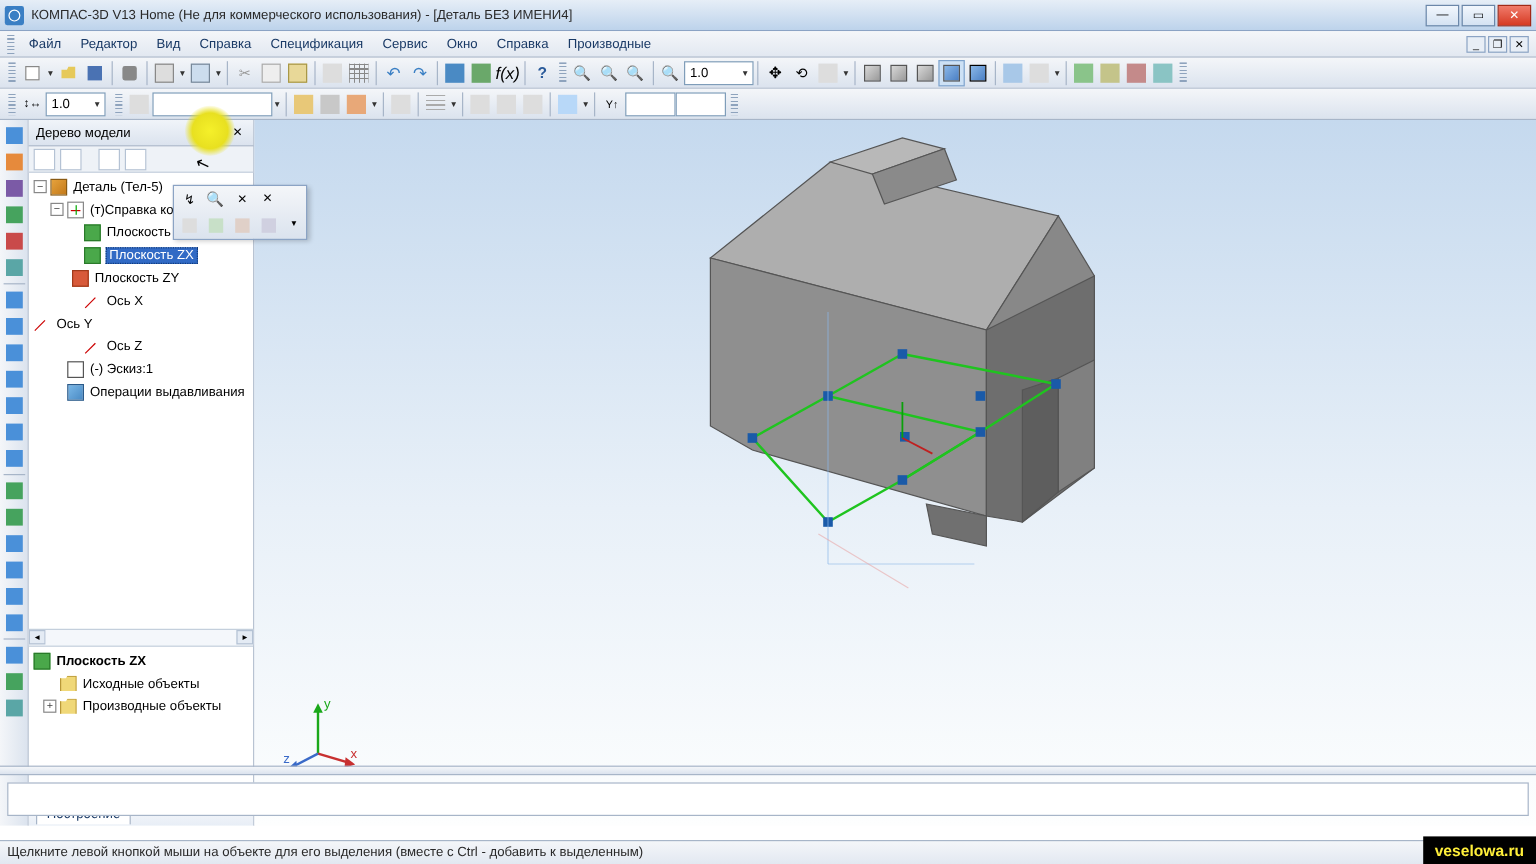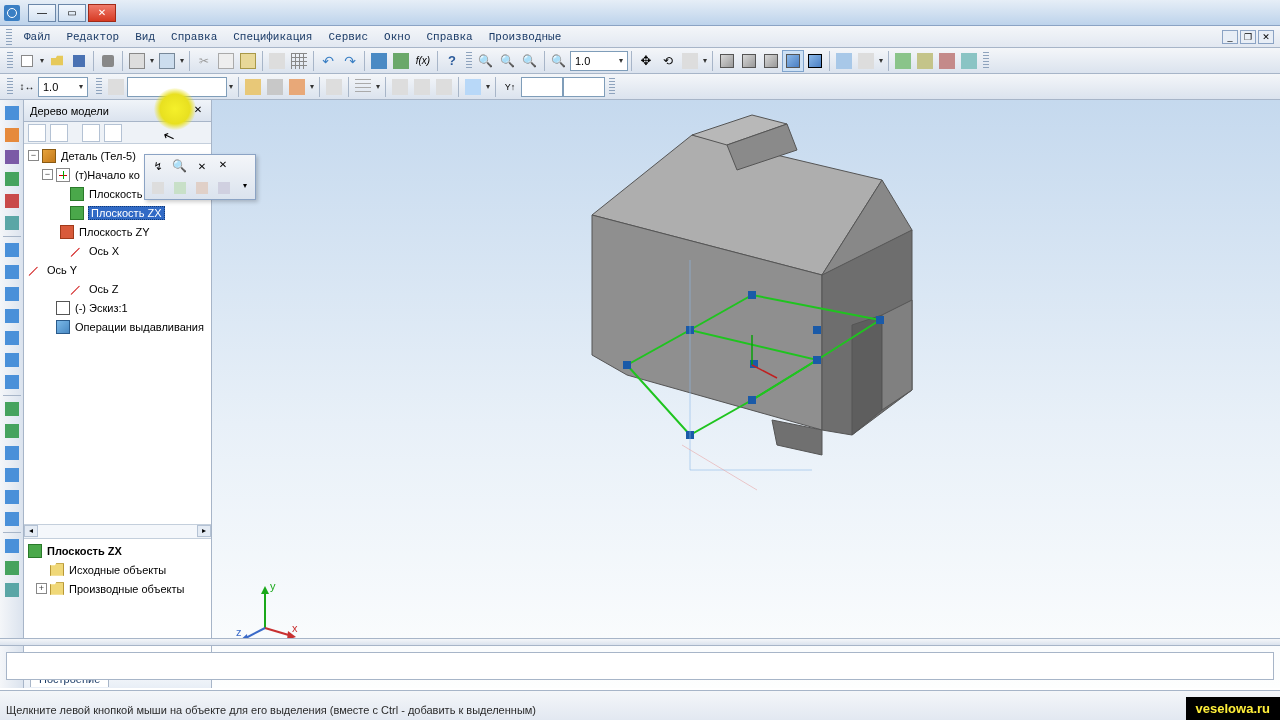--- a/index.html
+++ b/index.html
@@ -9,21 +9,21 @@
 .titlebar { height:26px; background:linear-gradient(#e6eef7,#bdd3eb); display:flex; align-items:center; padding:0 4px; border-bottom:1px solid #8ba3c4; }
 .titlebar .app-icon { width:16px; height:16px; background:#3a7fc4; border-radius:2px; margin-right:6px; position:relative; }
 .titlebar .app-icon:before { content:""; position:absolute; inset:3px; border:1px solid #fff; border-radius:50%; }
 .titlebar .title { flex:1; color:#2a2a2a; }
 .titlebar .winbtn { width:28px; height:18px; margin-left:2px; border:1px solid #6b87a9; background:linear-gradient(#f2f7fd,#d4e2f2); display:flex; align-items:center; justify-content:center; font-size:10px; font-family:Arial; }
 .titlebar .winbtn.close { background:linear-gradient(#f07b6b,#d63a23); color:#fff; border-color:#a02a18; }
 
 
 .menubar { height:22px; background:linear-gradient(#f4f6f9,#e2e8f1); border-bottom:1px solid #a7b5c8; display:flex; align-items:center; padding:0 6px; position:relative; }
 .menubar .grip { width:6px; height:16px; background:repeating-linear-gradient(to bottom,#8ea3bd 0 1px,transparent 1px 3px); margin-right:4px; }
-.menubar .menu-item { padding:3px 8px; color:#1a3a66; cursor:default;font-family:Liberation Mono, monospace; }
+.menubar .menu-item { padding:3px 8px; color:#1a3a66; cursor:default; }
 .menubar .right-ctrl { margin-left:auto; display:flex; gap:2px; }
 .menubar .right-ctrl span { width:16px; height:14px; border:1px solid #8ba3c4; background:#e8eef6; font-size:9px; display:flex; align-items:center; justify-content:center; }
 
 
 .toolbar { height:26px; background:linear-gradient(#f4f6f9,#dbe3ee); border-bottom:1px solid #a7b5c8; display:flex; align-items:center; padding:0 4px; }
 .toolbar .grip { width:6px; height:18px; background:repeating-linear-gradient(to bottom,#8ea3bd 0 1px,transparent 1px 3px); margin:0 3px; }
 .toolbar .tbtn { width:22px; height:22px; display:flex; align-items:center; justify-content:center; border:1px solid transparent; }
 .toolbar .tbtn.active { background:#cde1f5; border-color:#7fa3cc; }
 .toolbar .sep { width:1px; height:20px; background:#a7b5c8; margin:0 3px; }
 .toolbar .drop { width:8px; font-size:8px; color:#333; text-align:center; }
@@ -109,29 +109,30 @@
 
 
 .orient { position:absolute; left:18px; bottom:40px; }
 
 
 .mid-bottom { position:absolute; left:0; right:0; bottom:0; height:50px; }
 .mid-grip { height:8px; background:linear-gradient(#f4f6f9,#dbe3ee); border-top:1px solid #a7b5c8; border-bottom:1px solid #a7b5c8; }
 .mid-field { height:28px; margin:6px; border:1px solid #a7b5c8; background:#fff; }
 
 
-.statusbar { position:absolute; left:0; right:0; bottom:0; height:30px; background:linear-gradient(#f4f6f9,#e2e8f1); border-top:1px solid #a7b5c8; display:flex; align-items:flex-end; padding:0 6px 4px; }
+.statusbar { position:absolute; left:0; right:0; bottom:0; height:20px; background:linear-gradient(#f4f6f9,#e2e8f1); border-top:1px solid #a7b5c8; display:flex; align-items:flex-end; padding:0 6px 4px; }
 .statusbar .msg { color:#2a2a2a; }
 .watermark { position:absolute; right:0; bottom:0; background:#000; color:#ffef3a; padding:4px 10px; font-size:13px; font-weight:bold; }
 </style>
 </head>
 <body>
 
 <div class="titlebar">
   <div class="app-icon"></div>
+  <div class="title">КОМПАС-3D V13 Home (Не для коммерческого использования) - [Деталь БЕЗ ИМЕНИ4]</div>
   <div class="winbtn">—</div>
   <div class="winbtn">▭</div>
   <div class="winbtn close">✕</div>
 </div>
 
 <div class="menubar">
   <div class="grip"></div>
   <div class="menu-item">Файл</div>
   <div class="menu-item">Редактор</div>
   <div class="menu-item">Вид</div>
@@ -198,21 +199,21 @@
       <span class="ic ic-redo"></span>
     </div>
   <div class="sep"></div>
   <div class="tbtn">
       <span class="ic" style="background:#4a8ac4"></span>
     </div>
   <div class="tbtn">
       <span class="ic" style="background:#6aa86a"></span>
     </div>
   <div class="tbtn">
-      <span style="font-size:10px;font-style:italic">f(x)</span>
+      <span style="font-size:14px;font-style:italic">f(x)</span>
     </div>
   <div class="sep"></div>
   <div class="tbtn">
       <span style="font-size:13px;font-weight:bold;color:#2a5a9a">?</span>
     </div>
   <div class="grip"></div>
   <div class="tbtn">
       <span class="ic ic-zoom"></span>
     </div>
   <div class="tbtn">
@@ -461,21 +462,21 @@
 
     <div class="tree-body">
       <div class="tree-node">
         <span class="exp">−</span>
         <span class="nicon ni-detail"></span>
         <span class="label">Деталь (Тел-5)</span>
       </div>
       <div class="tree-node" style="padding-left:18px">
         <span class="exp">−</span>
         <span class="nicon ni-origin"></span>
-        <span class="label">(т)Начало ко</span>
+        <span class="label">(т)Справка ко</span>
       </div>
       <div class="tree-node" style="padding-left:46px">
         <span class="nicon ni-plane-xy"></span>
         <span class="label">Плоскость XY</span>
       </div>
       <div class="tree-node selected" style="padding-left:46px">
         <span class="nicon ni-plane-zx"></span>
         <span class="label">Плоскость ZX</span>
       </div>
       <div class="tree-node" style="padding-left:36px">

